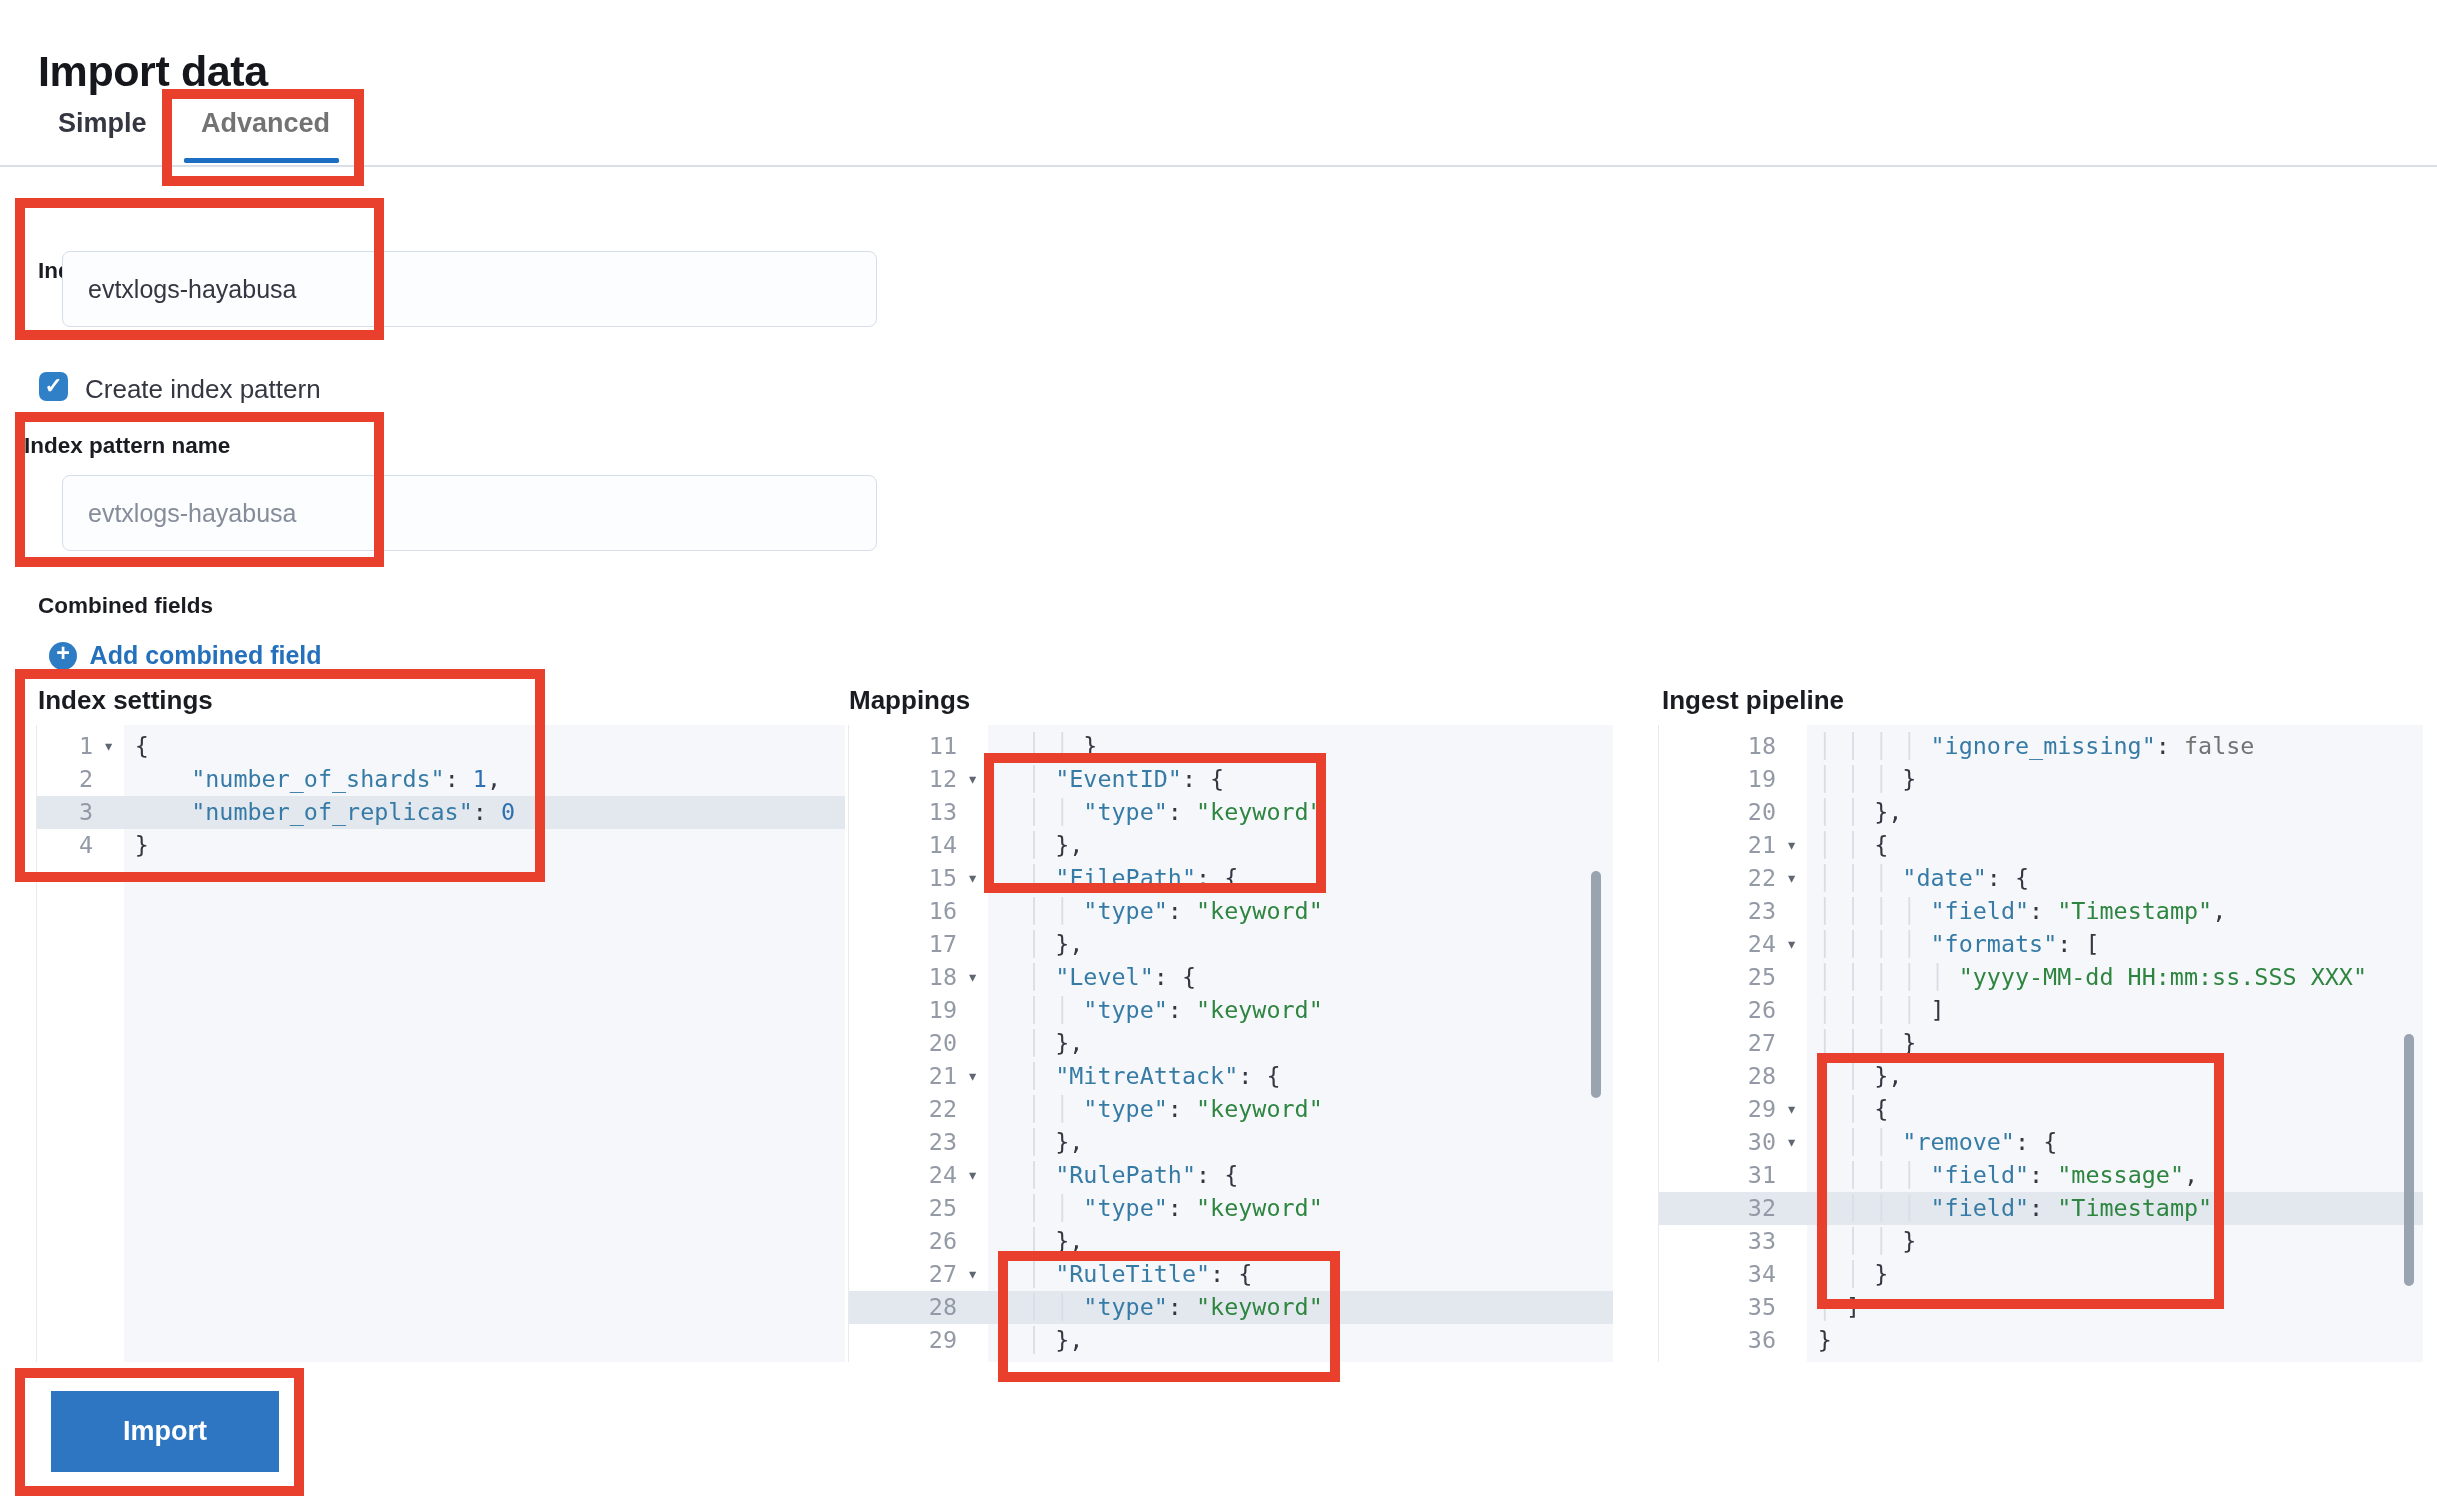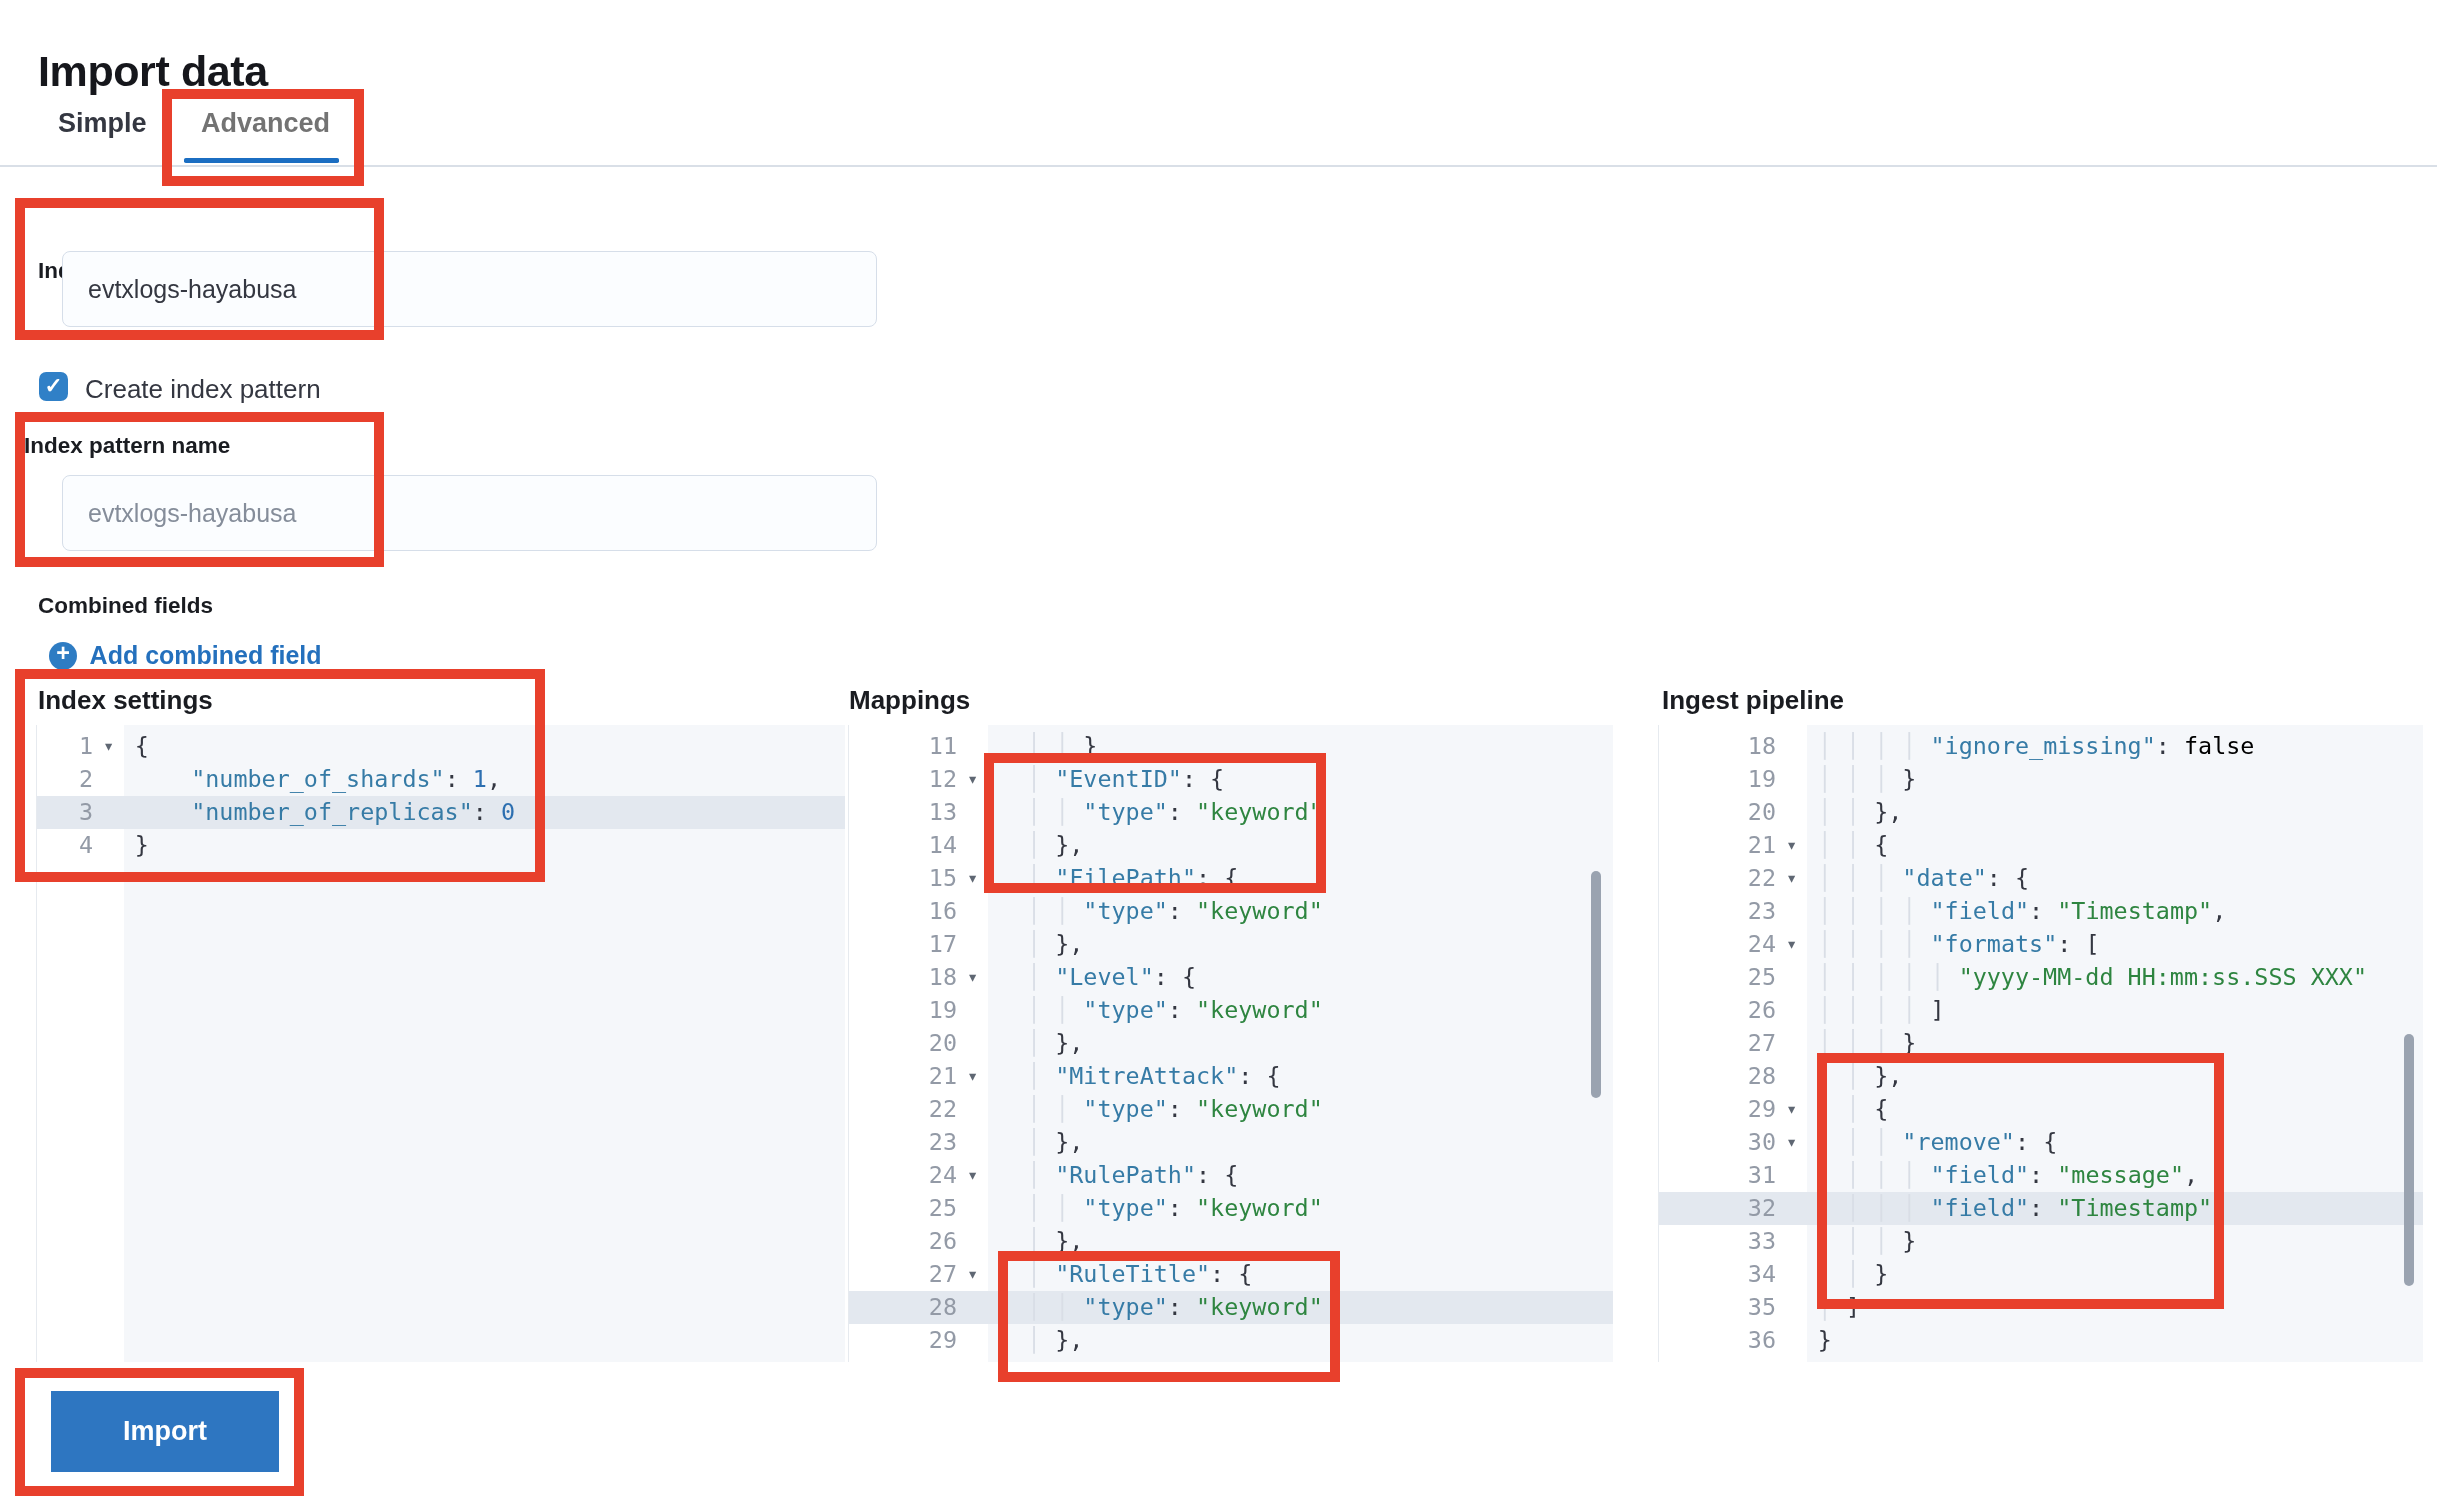--- a/index.html
+++ b/index.html
@@ -58,21 +58,21 @@
   .ed-map .gutter{width:139px;}
   .ed-ing .gutter{width:148px;}
   .gutter .num{flex:1;text-align:right;font-family:"DejaVu Sans Mono",monospace;font-size:23.4px;
                color:#939aa6;}
   .gutter .fold{width:31px;text-align:center;font-size:14.4px;color:#5f6773;line-height:33px;}
   .code{font-family:"DejaVu Sans Mono",monospace;font-size:23.4px;white-space:pre;padding-left:10.8px;}
   .tk-p{color:#343741;}
   .tk-k{color:#367ba6;}
   .tk-s{color:#2e8540;}
   .tk-n{color:#2d6fb0;}
-  .tk-b{color:#000000;}
+  .tk-b{color:#737373;}
   .tk-g{color:#d9dee6;}
   .scroll-thumb{position:absolute;width:10px;border-radius:5.4px;background:#9aa3b0;}
 
   
   .import-btn{left:51px;top:1391px;width:228px;height:81px;background:#2e76c1;border:none;
               border-radius:0;color:#fff;font-size:27px;font-weight:600;
               font-family:"Liberation Sans",sans-serif;cursor:pointer;}
 
   
   .redbox{position:absolute;border:10px solid #e8402c;box-sizing:border-box;pointer-events:none;z-index:50;}

